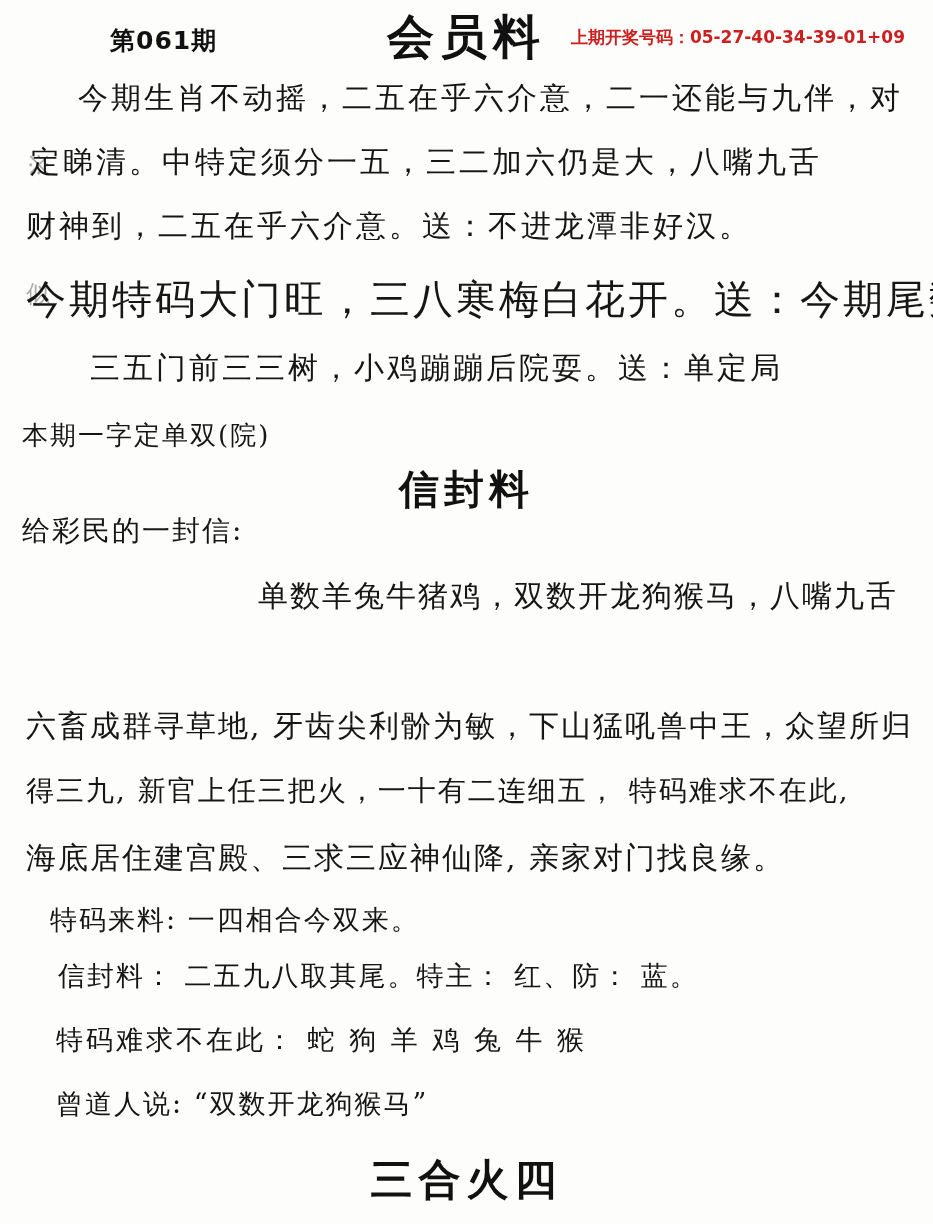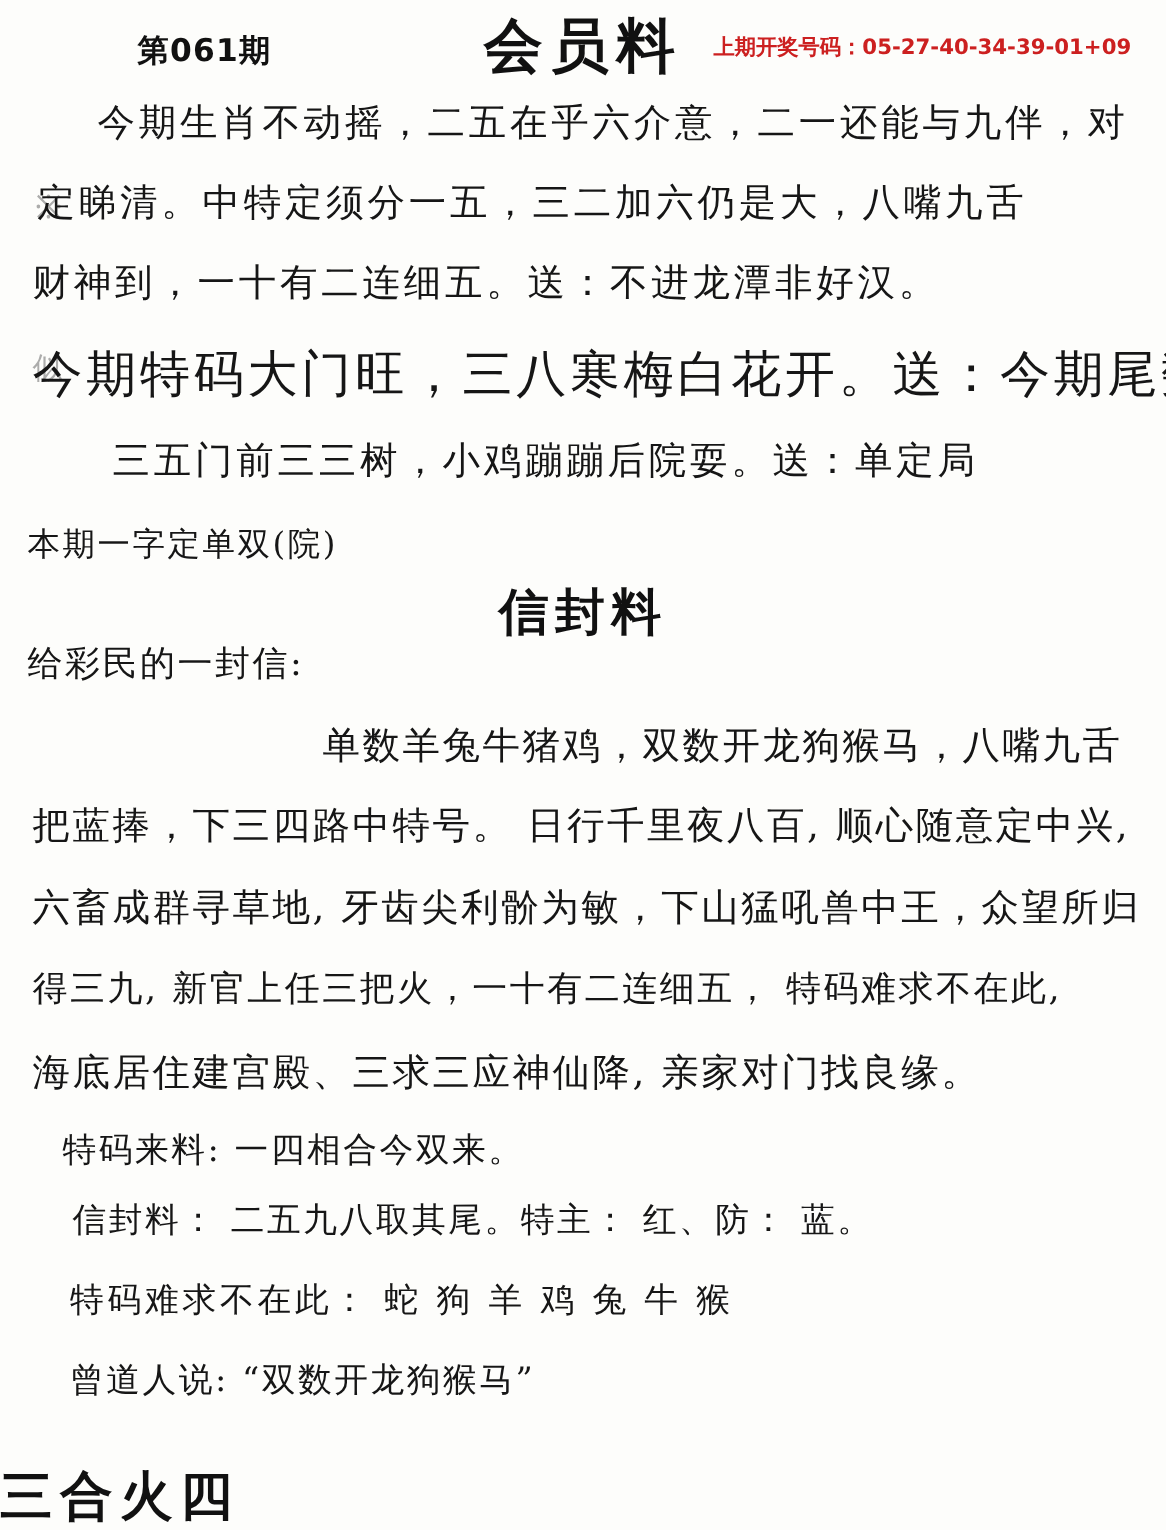--- a/index.html
+++ b/index.html
@@ -91,27 +91,26 @@
 
   .l13 { left: 50px;  top: 902px; font-size: 27px; letter-spacing: 2px; }
   .l14 { left: 58px;  top: 958px; font-size: 27px; letter-spacing: 2px; }
   .l15 { left: 56px;  top: 1022px; font-size: 27px; letter-spacing: 3px; }
   .l16 { left: 56px;  top: 1086px; font-size: 27px; letter-spacing: 2px; }
 
   .footer-title {
     position: absolute;
     left: 0; right: 0;
     top: 1152px;
-    text-align: left;
+    text-align: center;
     font-size: 42px;
     font-weight: bold;
     color: #111;
     letter-spacing: 6px;
     font-family: Liberation Mono, monospace;
-    margin-top: 17px;
   }
 
   
   .smudge {
     position: absolute;
     color: #6a6a6a;
     opacity: 0.55;
     font-family: "DejaVu Serif", serif;
     white-space: nowrap;
   }
@@ -123,30 +122,29 @@
 
 <div class="page">
 
   <div class="issue-label">第061期</div>
   <div class="main-title">会员料</div>
   <div class="draw-line">上期开奖号码：05-27-40-34-39-01+09</div>
 
   <div class="btxt l1">今期生肖不动摇，二五在乎六介意，二一还能与九伴，对</div>
   <div class="smudge s1">※</div>
   <div class="btxt l2">定睇清。中特定须分一五，三二加六仍是大，八嘴九舌</div>
-  <div class="btxt l3">财神到，一十有二连细五。送：不进龙潭非好汉。</div>
+  <div class="btxt l3">财神到，二五在乎六介意。送：不进龙潭非好汉。</div>
   <div class="smudge s2">似</div>
   <div class="btxt l4">今期特码大门旺，三八寒梅白花开。送：今期尾数七必开。</div>
   <div class="btxt l5">三五门前三三树，小鸡蹦蹦后院耍。送：单定局</div>
   <div class="btxt l6">本期一字定单双(院)</div>
 
   <div class="sub-title">信封料</div>
   <div class="btxt l7">给彩民的一封信:</div>
   <div class="btxt l8">单数羊兔牛猪鸡，双数开龙狗猴马，八嘴九舌</div>
-  <div class="btxt l9">把蓝捧，下三四路中特号。 日行千里夜八百, 顺心随意定中兴,</div>
   <div class="btxt l10">六畜成群寻草地, 牙齿尖利骱为敏，下山猛吼兽中王，众望所归</div>
   <div class="btxt l11">得三九, 新官上任三把火，一十有二连细五， 特码难求不在此,</div>
   <div class="btxt l12">海底居住建宫殿、三求三应神仙降, 亲家对门找良缘。</div>
 
   <div class="btxt l13">特码来料: 一四相合今双来。</div>
   <div class="btxt l14">信封料： 二五九八取其尾。特主： 红、防： 蓝。</div>
   <div class="btxt l15">特码难求不在此： 蛇 狗 羊 鸡 兔 牛 猴</div>
   <div class="btxt l16">曾道人说: “双数开龙狗猴马”</div>
 
   <div class="footer-title">三合火四</div>

